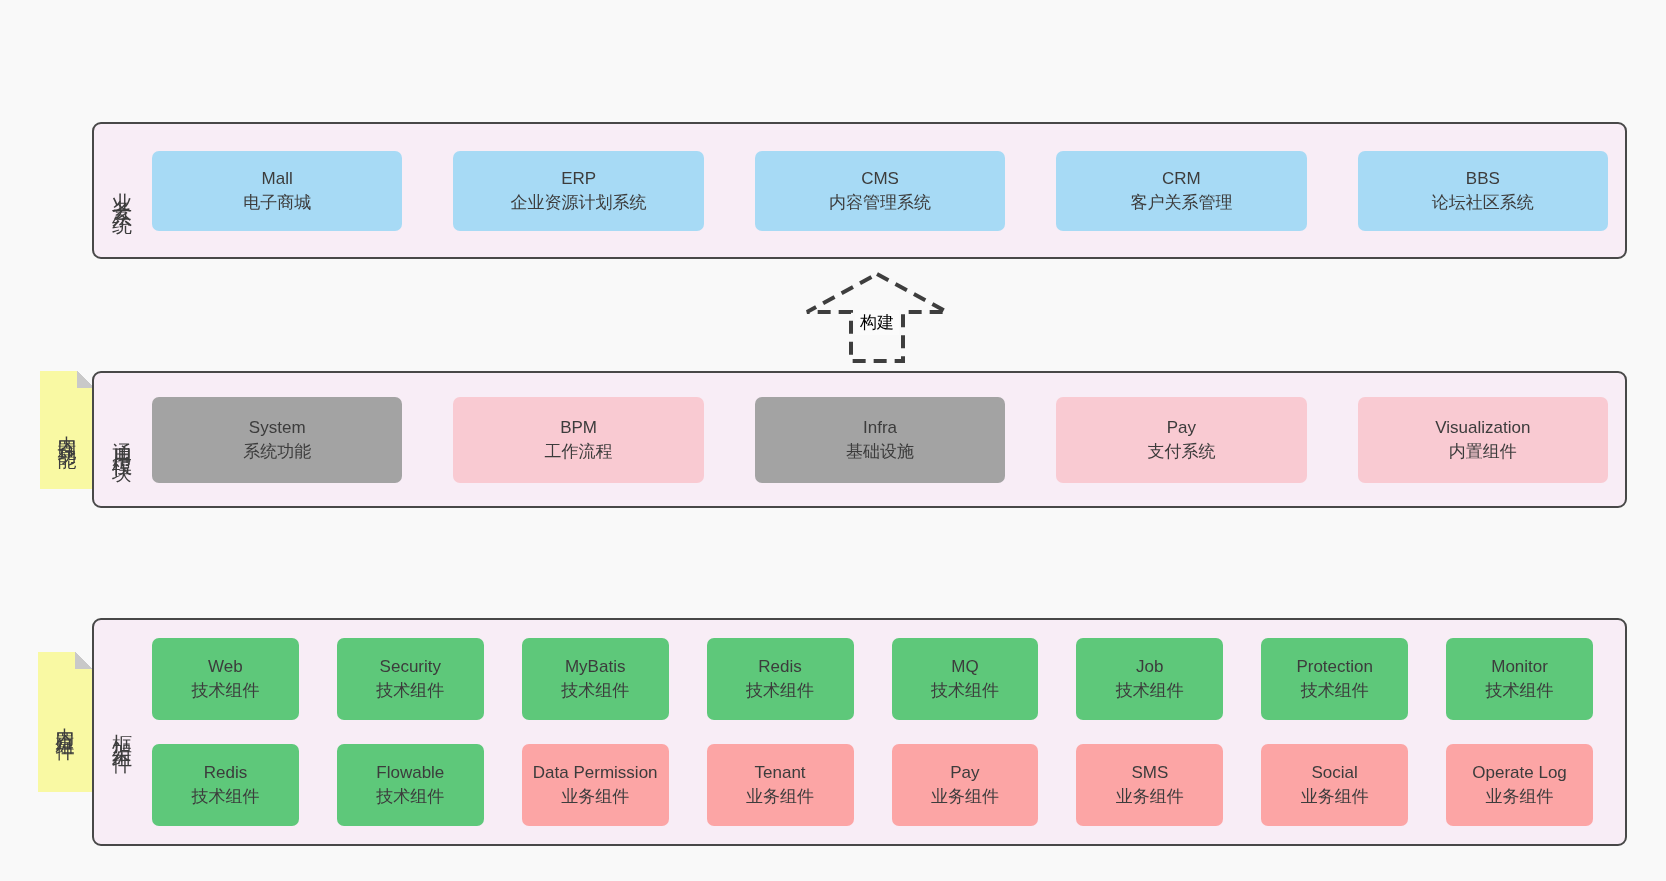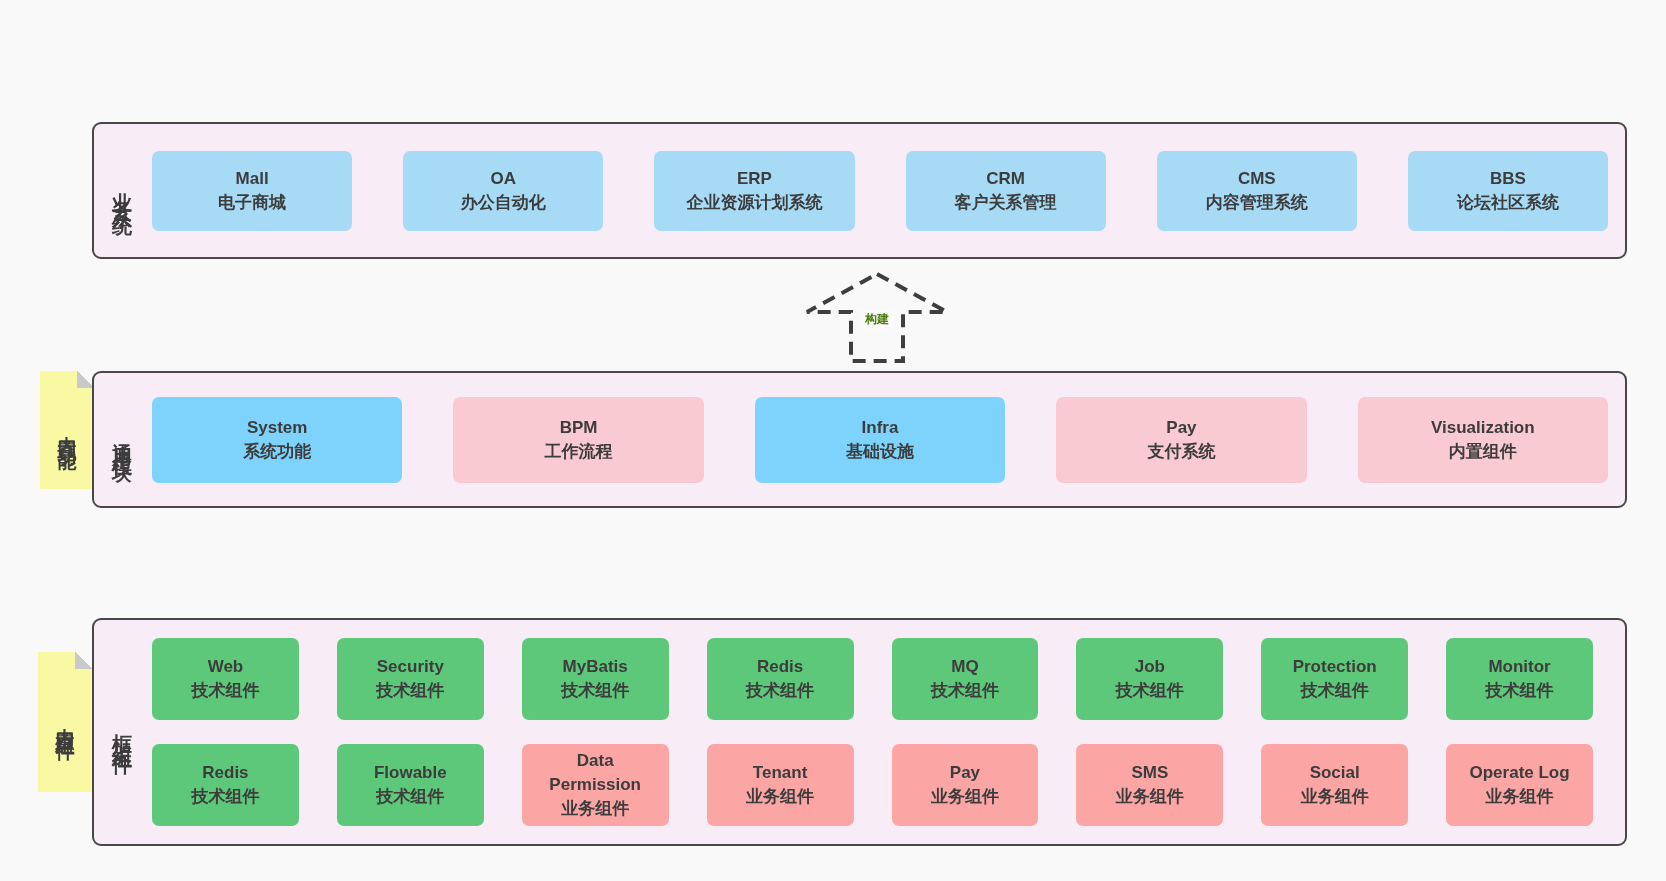--- a/index.html
+++ b/index.html
@@ -1,21 +1,20 @@
 <!DOCTYPE html>
 <html><head>
 <meta charset="utf-8">
 <style>
   html,body{margin:0;padding:0;background:#f9f9f9;}
   .canvas{
     position:relative;width:1666px;height:881px;overflow:hidden;
     background:#f9f9f9;
     font-family:"Liberation Sans","DejaVu Sans",sans-serif;
     color:#3c3c3c;
-    font-weight:bold;
   }
   
   .layer{
     position:absolute;left:92px;width:1531px;
     background:#f8edf6;border:2px solid #484848;border-radius:9px;
     display:flex;align-items:stretch;z-index:2;
   }
   .layer-label{
     width:58px;flex:0 0 58px;display:flex;align-items:center;justify-content:center;
     writing-mode:vertical-rl;text-orientation:upright;
@@ -24,21 +23,21 @@
   .boxes{flex:1;display:flex;align-items:center;gap:51px;padding-right:17px;}
   .rows{flex:1;display:flex;flex-direction:column;justify-content:center;gap:24px;padding-right:32px;}
   .rows .boxes{flex:0 0 auto;gap:38px;padding-right:0;}
   .box{
     flex:1;border-radius:7px;display:flex;flex-direction:column;
     align-items:center;justify-content:center;text-align:center;
     font-size:17px;line-height:24px;padding:2px 8px;box-sizing:border-box;
   }
   .h80{height:80px}.h86{height:86px}.h82{height:82px}
   .c-blue{background:#a7daf5;}
-  .c-red{background:#7dd3fc;}
+  .c-red{background:#a3a3a3;}
   .c-pink{background:#f9cad2;}
   .c-green{background:#5ec87a;}
   .c-lgreen{background:#fca5a5;}
   .box .en,.box .zh{display:block;}
   
   .note{
     position:absolute;z-index:1;
     display:flex;align-items:center;justify-content:center;
     writing-mode:vertical-rl;text-orientation:upright;
     font-size:19px;letter-spacing:5px;color:#3c3c3c;
@@ -46,55 +45,51 @@
       linear-gradient(to bottom left, rgba(0,0,0,0) 49.5%, #c9c9c9 50%) top right / 17px 17px no-repeat,
       linear-gradient(225deg, rgba(0,0,0,0) 12px, #f9f9a3 0);
   }
   .note1{left:40px;top:371px;width:54px;height:118px;}
   .note2{left:38px;top:652px;width:54px;height:140px;}
   
   .arrow{position:absolute;width:150px;height:92px;z-index:1;}
   .arrow svg{display:block;}
   .arrow-label{
     position:absolute;left:50%;top:38px;transform:translateX(-50%);
-    background:#fbfbfb;padding:1px 5px;font-size:12px;color:#4d7c0f;white-space:nowrap;
+    background:#fbfbfb;padding:1px 5px;font-size:17px;color:#000000;white-space:nowrap;
   }
   .a1{left:802px;top:272px;}
   .a2{left:818px;top:516px;}
   .lay1{top:122px;height:133px;}
   .lay2{top:371px;height:133px;}
   .lay3{top:618px;height:224px;}
 </style>
 </head>
 <body>
 
 <div class="canvas">
 
   <section class="layer lay1">
     <div class="layer-label">业务系统</div>
     <div class="boxes">
       <div class="box c-blue h80">
         <span class="en">Mall</span>
         <span class="zh">电子商城</span>
       </div>
       <div class="box c-blue h80">
-        <span class="en">OA</span>
-        <span class="zh">办公自动化</span>
-      </div>
-      <div class="box c-blue h80">
         <span class="en">ERP</span>
         <span class="zh">企业资源计划系统</span>
       </div>
       <div class="box c-blue h80">
+        <span class="en">CMS</span>
+        <span class="zh">内容管理系统</span>
+      </div>
+      <div class="box c-blue h80">
         <span class="en">CRM</span>
         <span class="zh">客户关系管理</span>
-      </div>
-      <div class="box c-blue h80">
-        <span class="en">CMS</span>
-        <span class="zh">内容管理系统</span>
       </div>
       <div class="box c-blue h80">
         <span class="en">BBS</span>
         <span class="zh">论坛社区系统</span>
       </div>
     </div>
   </section>
 
   <div class="arrow a1">
     <svg width="150" height="92" viewBox="0 0 150 92">

